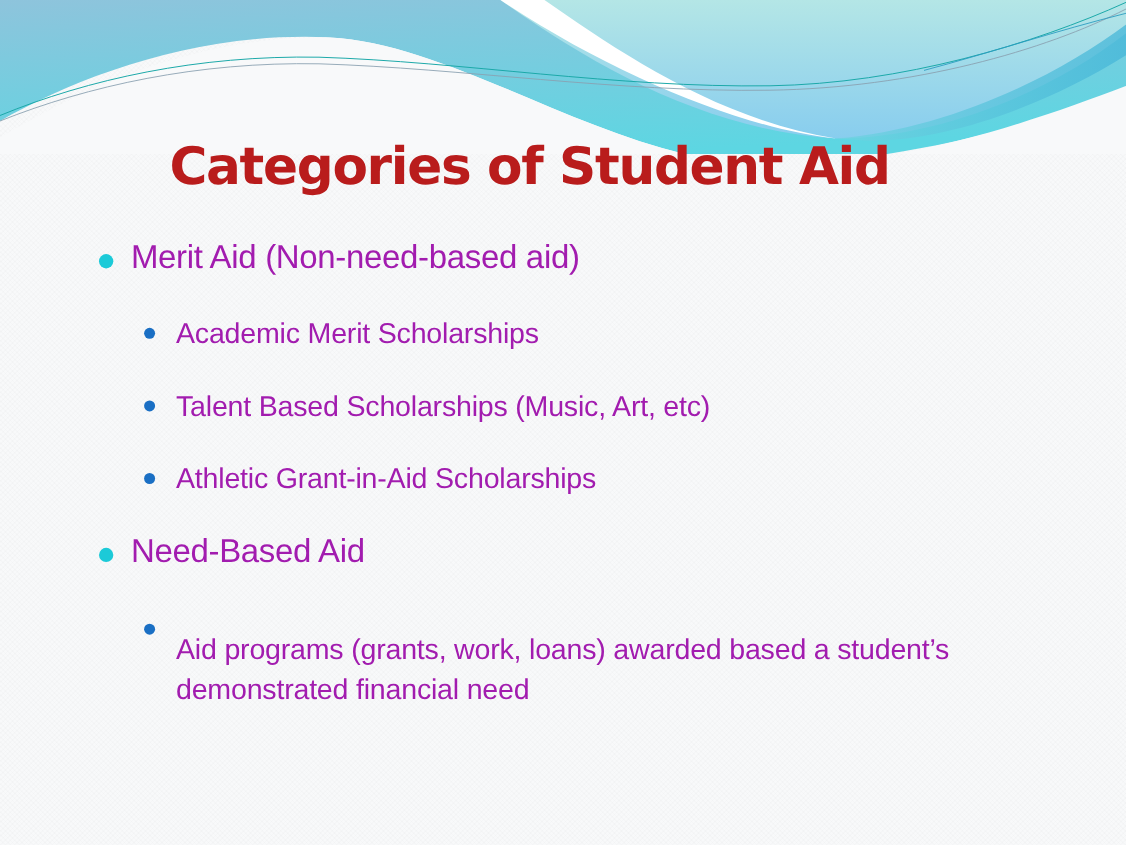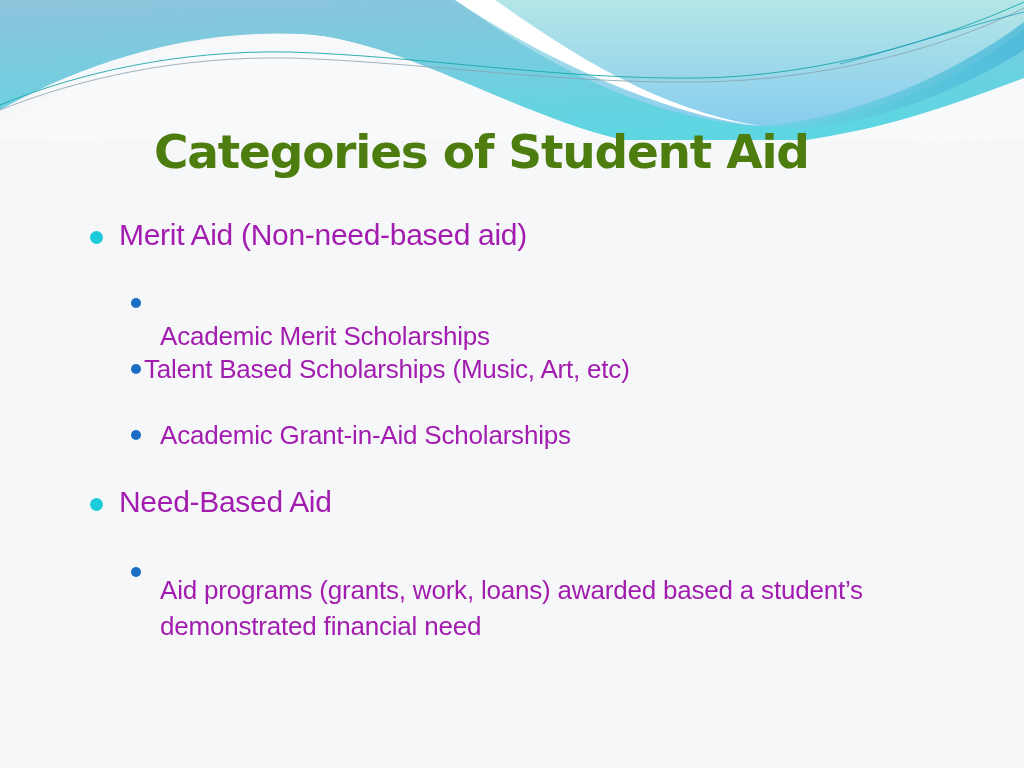--- a/index.html
+++ b/index.html
@@ -26,21 +26,21 @@
     }
     .title {
       position: absolute;
       left: 154px;
       top: 124px;
       margin: 0;
       font-family: "DejaVu Sans", "Liberation Sans", sans-serif;
       font-weight: bold;
       font-size: 47px;
       letter-spacing: -1.2px;
-      color: #4d7c0f;
+      color: #b91c1c;
       white-space: nowrap;
     }
     .item {
       position: absolute;
       color: #a21caf;
       white-space: nowrap;
       font-family: "Liberation Sans", "DejaVu Sans", sans-serif;
     }
     .l1 {
       font-size: 30px;
@@ -99,25 +99,25 @@
   <path d="M0,110 C80,78 180,56 290,58 C420,62 560,84 700,82 C830,80 950,46 1024,8" fill="none" stroke="#8aa0b0" stroke-width="0.8"></path>
   <path d="M840,64 C900,48 960,28 1024,12" fill="none" stroke="#2a9cc0" stroke-width="0.8"></path>
 </svg>
 
 <h1 class="title">Categories of Student Aid</h1>
 
 <div class="bullet b1" style="left:90px; top:231px;"></div>
 <div class="item l1" style="left:119px; top:218px;">Merit Aid (Non-need-based aid)</div>
 
 <div class="bullet b2" style="left:131px; top:298px;"></div>
-<div class="item l2" style="left:160px; top:285px;margin-top:33px;">Academic Merit Scholarships</div>
+<div class="item l2" style="left:160px; top:285px;">Academic Merit Scholarships</div>
 
 <div class="bullet b2" style="left:131px; top:364px;"></div>
-<div class="item l2" style="left:144px; top:351px;">Talent Based Scholarships (Music, Art, etc)</div>
+<div class="item l2" style="left:160px; top:351px;">Talent Based Scholarships (Music, Art, etc)</div>
 
 <div class="bullet b2" style="left:131px; top:430px;"></div>
-<div class="item l2" style="left:160px; top:417px;">Academic Grant-in-Aid Scholarships</div>
+<div class="item l2" style="left:160px; top:417px;">Athletic Grant-in-Aid Scholarships</div>
 
 <div class="bullet b1" style="left:90px; top:498px;"></div>
 <div class="item l1" style="left:119px; top:485px;">Need-Based Aid</div>
 
 <div class="bullet b2" style="left:131px; top:567px;"></div>
 <div class="item l2" style="left:160px; top:572px; width:740px; white-space:normal;">Aid programs (grants, work, loans) awarded based a student’s demonstrated financial need</div>
 
 </body></html>

